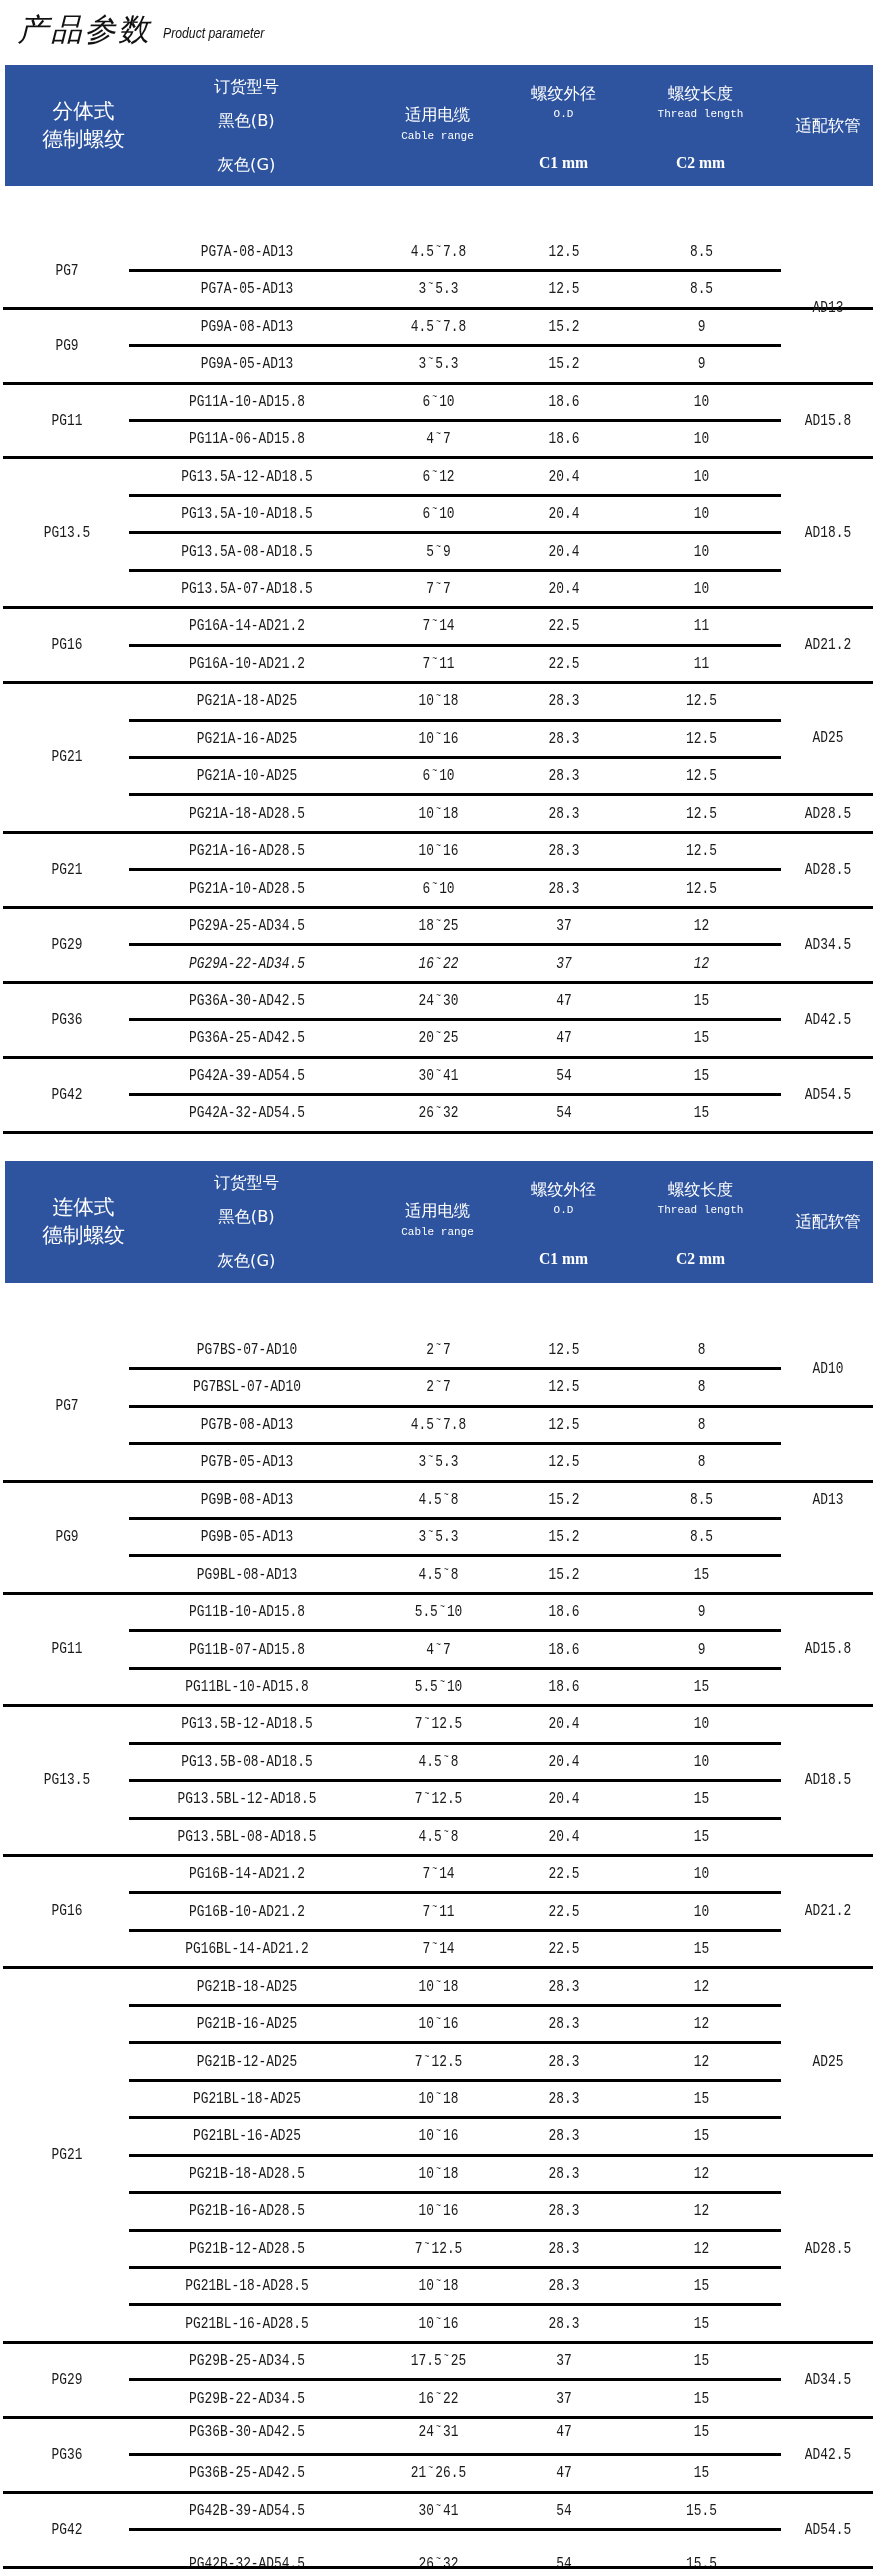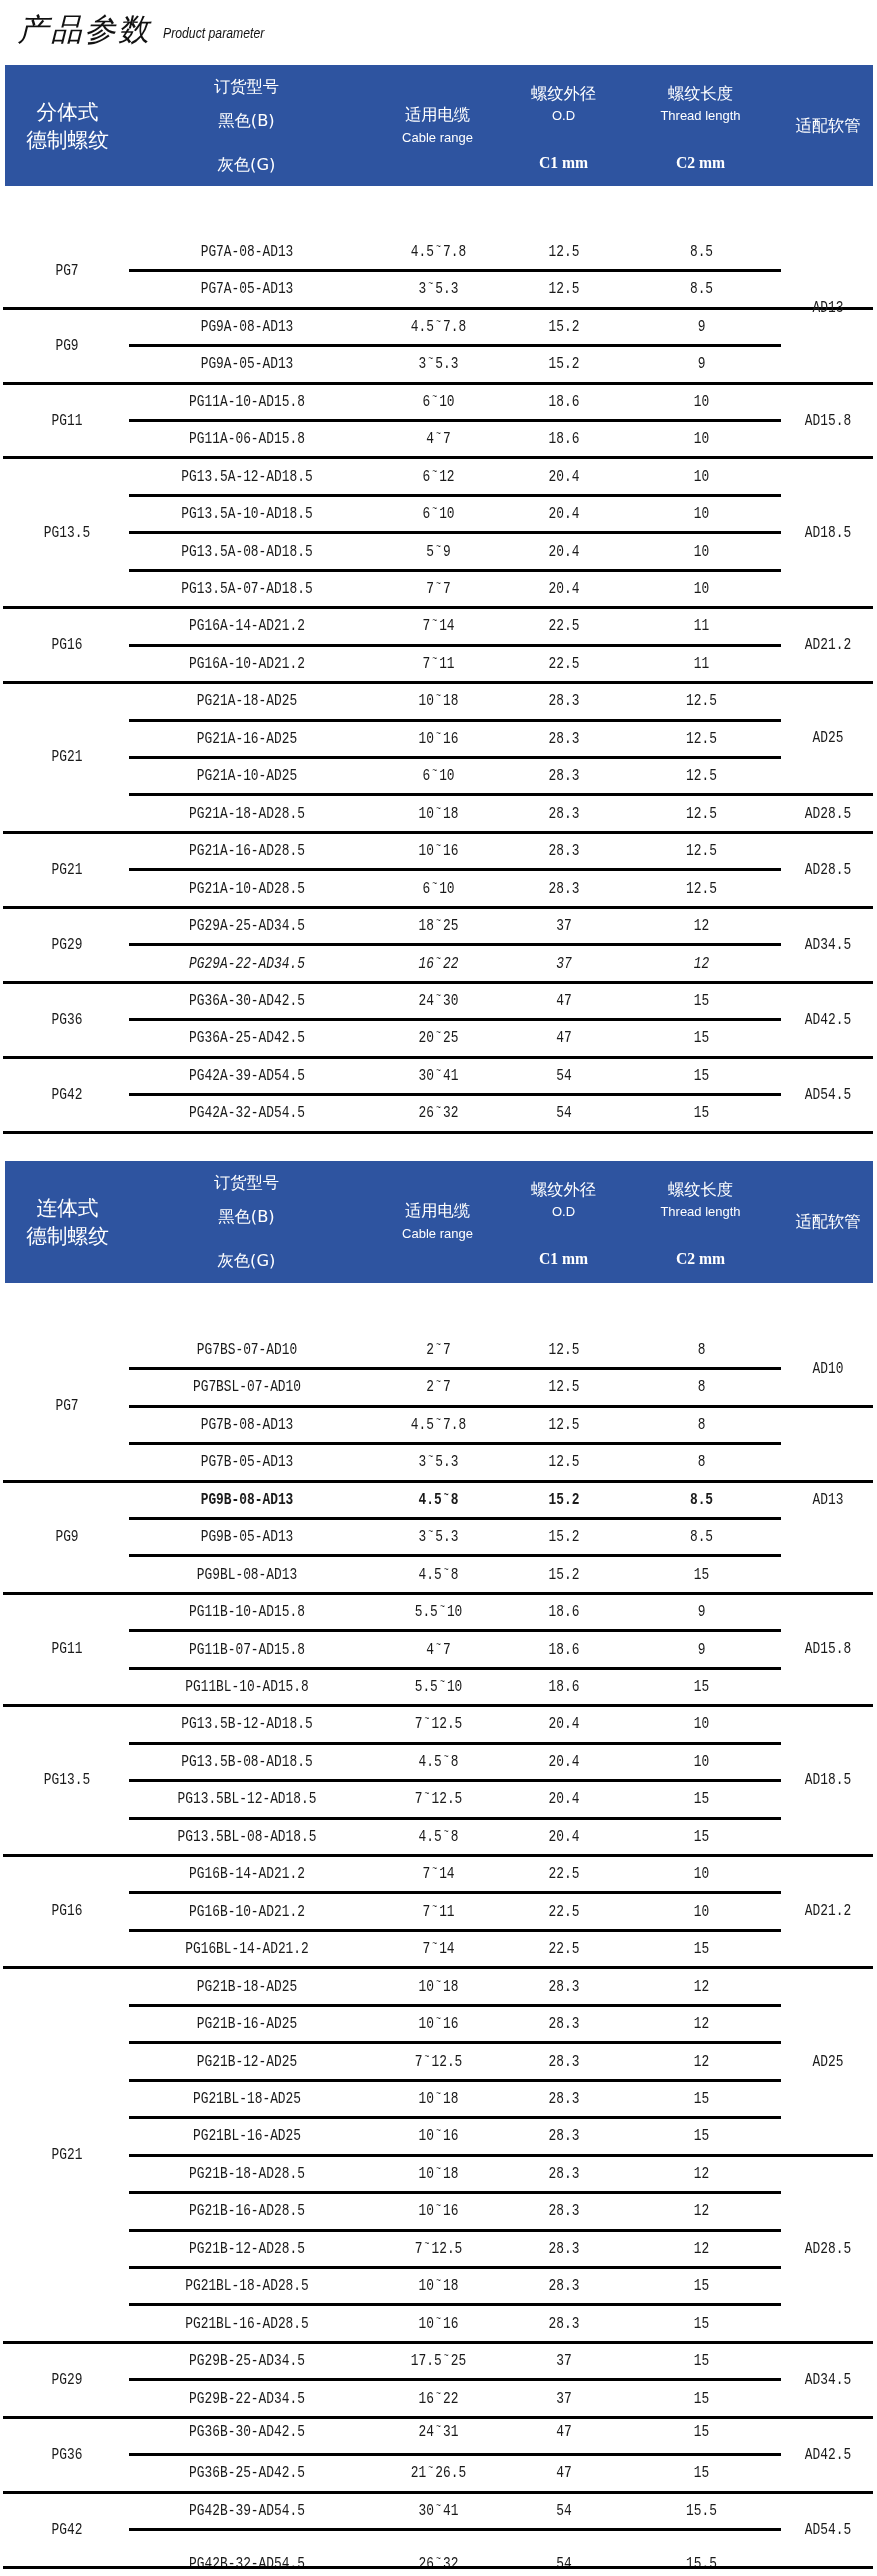--- a/index.html
+++ b/index.html
@@ -4,22 +4,22 @@
 <style>
   html, body { margin:0; padding:0; background:#ffffff; }
   body { width:877px; height:2576px; position:relative; overflow:hidden; font-family:"Liberation Serif", "DejaVu Serif", serif; color:#111; }
   .title { position:absolute; left:17.5px; top:8.8px; height:40px; display:flex; align-items:flex-end;font-style:italic; }
   .title-cn { font-family:"DejaVu Sans", sans-serif; font-size:31px; line-height:40px; color:#111; letter-spacing:2.5px; }
   .title-en { font-family:"Liberation Sans", sans-serif; font-size:14.4px; line-height:31px; margin-left:11.3px; color:#111; transform:scaleX(0.85); transform-origin:left center; }
 
   .header { position:absolute; left:5px; width:868px; background:#2E54A0; color:#ffffff; }
   .header .cell { position:absolute; text-align:center; white-space:nowrap; }
   .h-cn { font-family:"DejaVu Sans", sans-serif; font-size:16.3px; }
-  .h-big { font-family:Liberation Sans, sans-serif; font-size:20.7px; line-height:27.6px; }
-  .h-mono { font-family:Liberation Sans, sans-serif; font-size:13px; }
+  .h-big { font-family:Liberation Serif, serif; font-size:20.7px; line-height:27.6px;margin-left:16px; }
+  .h-mono { font-family:Liberation Mono, monospace; font-size:11px; }
   .h-bold { font-family:"Liberation Serif", serif; font-weight:bold; font-size:15.7px; }
 
   .tbl { position:absolute; left:0; width:703px; }
   .row { position:absolute; left:0; width:877px; height:38px; }
   .cell-txt { position:absolute; top:0; height:38px; line-height:38px; text-align:center; font-family:"Liberation Mono", "DejaVu Sans Mono", monospace; font-size:15.7px; color:#1a1a1a; white-space:nowrap; transform:scaleX(0.82); }
   .c-model { left:134px; width:226px; }
   .c-cable { left:351px; width:175px; }
   .c-c1 { left:514px; width:100px; }
   .c-c2 { left:639px; width:125px; }
   .tilde { font-size:10px; position:relative; top:-6.3px; padding:0 2.5px; }
@@ -287,21 +287,21 @@
       <div class="cell-txt c-c2">8</div>
     </div>
     <div class="line" style="top:111px;left:129px;width:652px;"></div>
     <div class="row" style="top:112px;">
       <div class="cell-txt c-model">PG7B-05-AD13</div>
       <div class="cell-txt c-cable"><span>3</span><span class="tilde">~</span><span>5.3</span></div>
       <div class="cell-txt c-c1">12.5</div>
       <div class="cell-txt c-c2">8</div>
     </div>
     <div class="line" style="top:149px;left:3.1px;width:870px;"></div>
-    <div class="row" style="top:150px;font-weight:bold;">
+    <div class="row" style="top:150px;">
       <div class="cell-txt c-model">PG9B-08-AD13</div>
       <div class="cell-txt c-cable"><span>4.5</span><span class="tilde">~</span><span>8</span></div>
       <div class="cell-txt c-c1">15.2</div>
       <div class="cell-txt c-c2">8.5</div>
     </div>
     <div class="line" style="top:186px;left:129px;width:652px;"></div>
     <div class="row" style="top:187px;">
       <div class="cell-txt c-model">PG9B-05-AD13</div>
       <div class="cell-txt c-cable"><span>3</span><span class="tilde">~</span><span>5.3</span></div>
       <div class="cell-txt c-c1">15.2</div>

